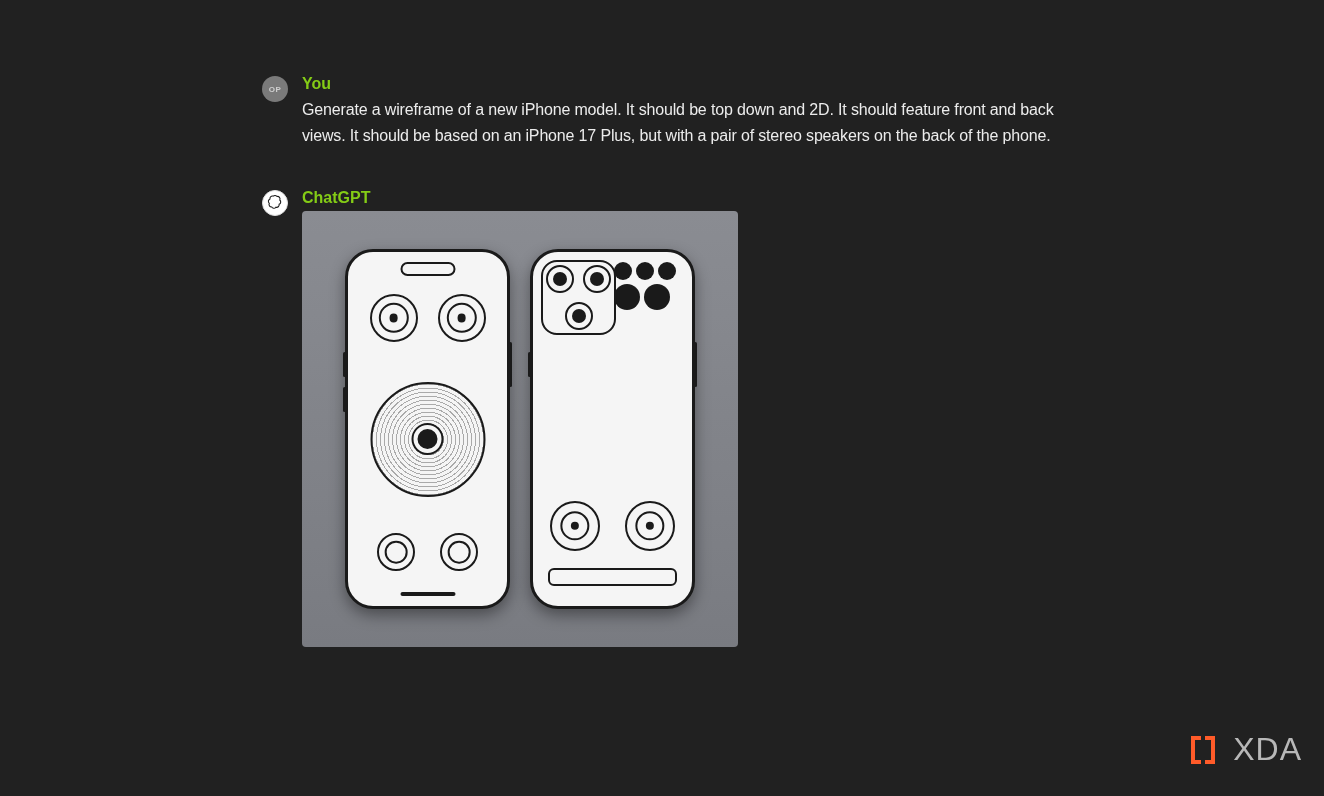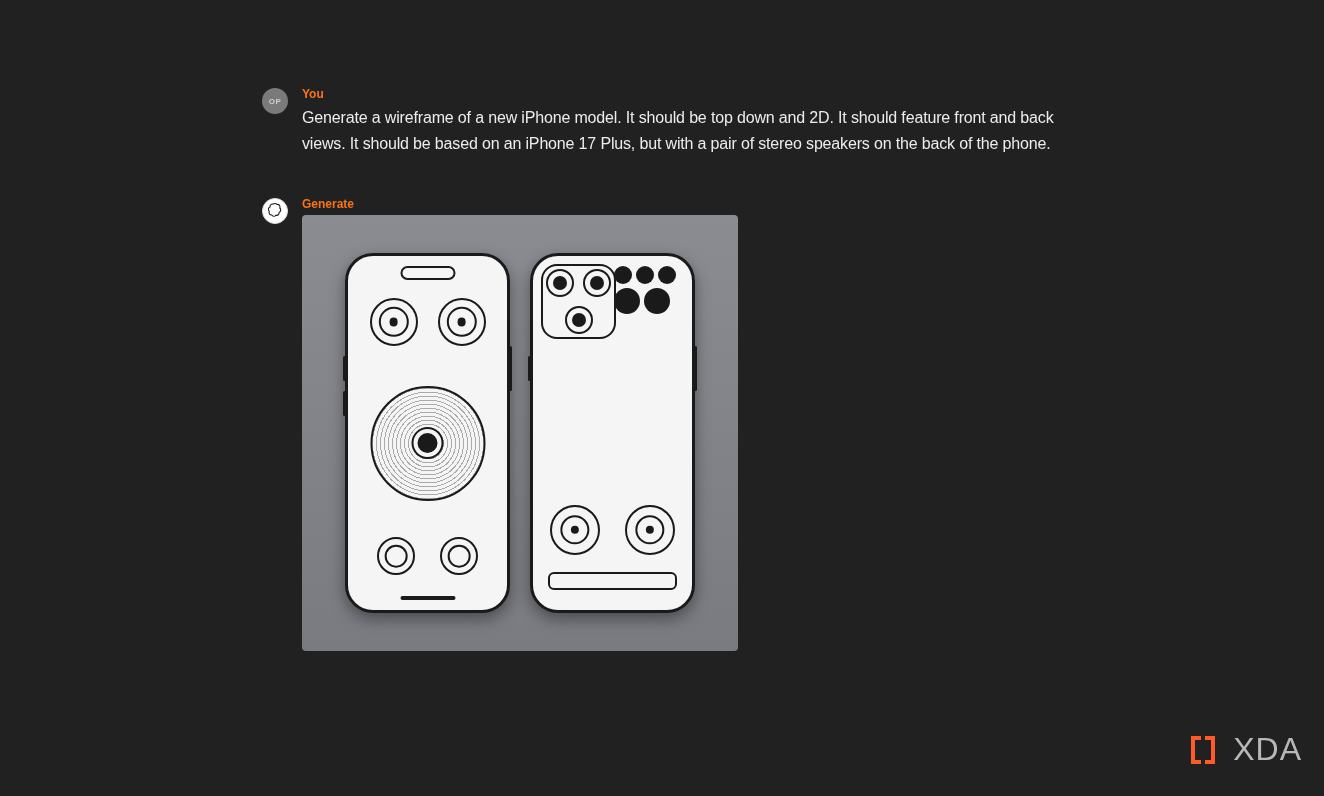--- a/index.html
+++ b/index.html
@@ -11,21 +11,21 @@
       background-color: #212121;
       font-family: -apple-system, BlinkMacSystemFont, "Segoe UI", Helvetica, Arial, sans-serif;
       color: #ececec;
       width: 1324px;
       height: 796px;
       position: relative;
       overflow: hidden;
     }
     .chat-container {
       max-width: 800px;
-      margin: 12px auto;
+      margin: 0 auto;
       padding-top: 75px;
       padding-left: 0;
     }
     .message {
       display: flex;
       gap: 14px;
       margin-bottom: 40px;
       align-items: flex-start;
     }
     .avatar {
@@ -52,22 +52,22 @@
     .assistant-avatar svg {
       width: 18px;
       height: 18px;
     }
     .message-content {
       flex: 1;
       padding-top: 0;
     }
     .sender-name {
       font-weight: 600;
-      font-size: 12px;
-      color: #f97316;
+      font-size: 16px;
+      color: #84cc16;
       margin-bottom: 4px;
     }
     .message-text {
       font-size: 16px;
       line-height: 1.62;
       color: #ececec;
       letter-spacing: -0.01em;
     }
     .generated-image {
       width: 436px;
@@ -355,21 +355,21 @@
     </div>
   </div>
 
   <div class="message">
     <div class="avatar assistant-avatar">
       <svg viewBox="0 0 24 24" fill="none" stroke="#1a1a1a" stroke-width="1.4">
         <path d="M12 2 C13 2 14 2.5 14.7 3.3 C16 3 17.2 3.5 18 4.5 C18.8 5.5 18.9 6.8 18.4 8 C19.3 8.8 19.8 10 19.6 11.2 C19.4 12.4 18.6 13.3 17.5 13.8 C17.7 15 17.3 16.2 16.4 17 C15.5 17.8 14.3 18 13.2 17.6 C12.6 18.6 11.5 19.2 10.3 19.1 C9.1 19 8.1 18.3 7.6 17.2 C6.4 17.3 5.3 16.8 4.6 15.8 C3.9 14.8 3.9 13.5 4.4 12.4 C3.5 11.6 3 10.4 3.2 9.2 C3.4 8 4.2 7.1 5.3 6.6 C5.1 5.4 5.5 4.2 6.4 3.4 C7.3 2.6 8.5 2.4 9.6 2.8 C10.2 2.3 11 2 12 2 Z"></path>
       </svg>
     </div>
     <div class="message-content">
-      <div class="sender-name">Generate</div>
+      <div class="sender-name">ChatGPT</div>
 
       <div class="generated-image">
         <div class="phone phone-front">
           <div class="notch"></div>
           <div class="front-speakers-top">
             <div class="speaker-circle"></div>
             <div class="speaker-circle"></div>
           </div>
           <div class="big-speaker"></div>
           <div class="front-speakers-bottom">

